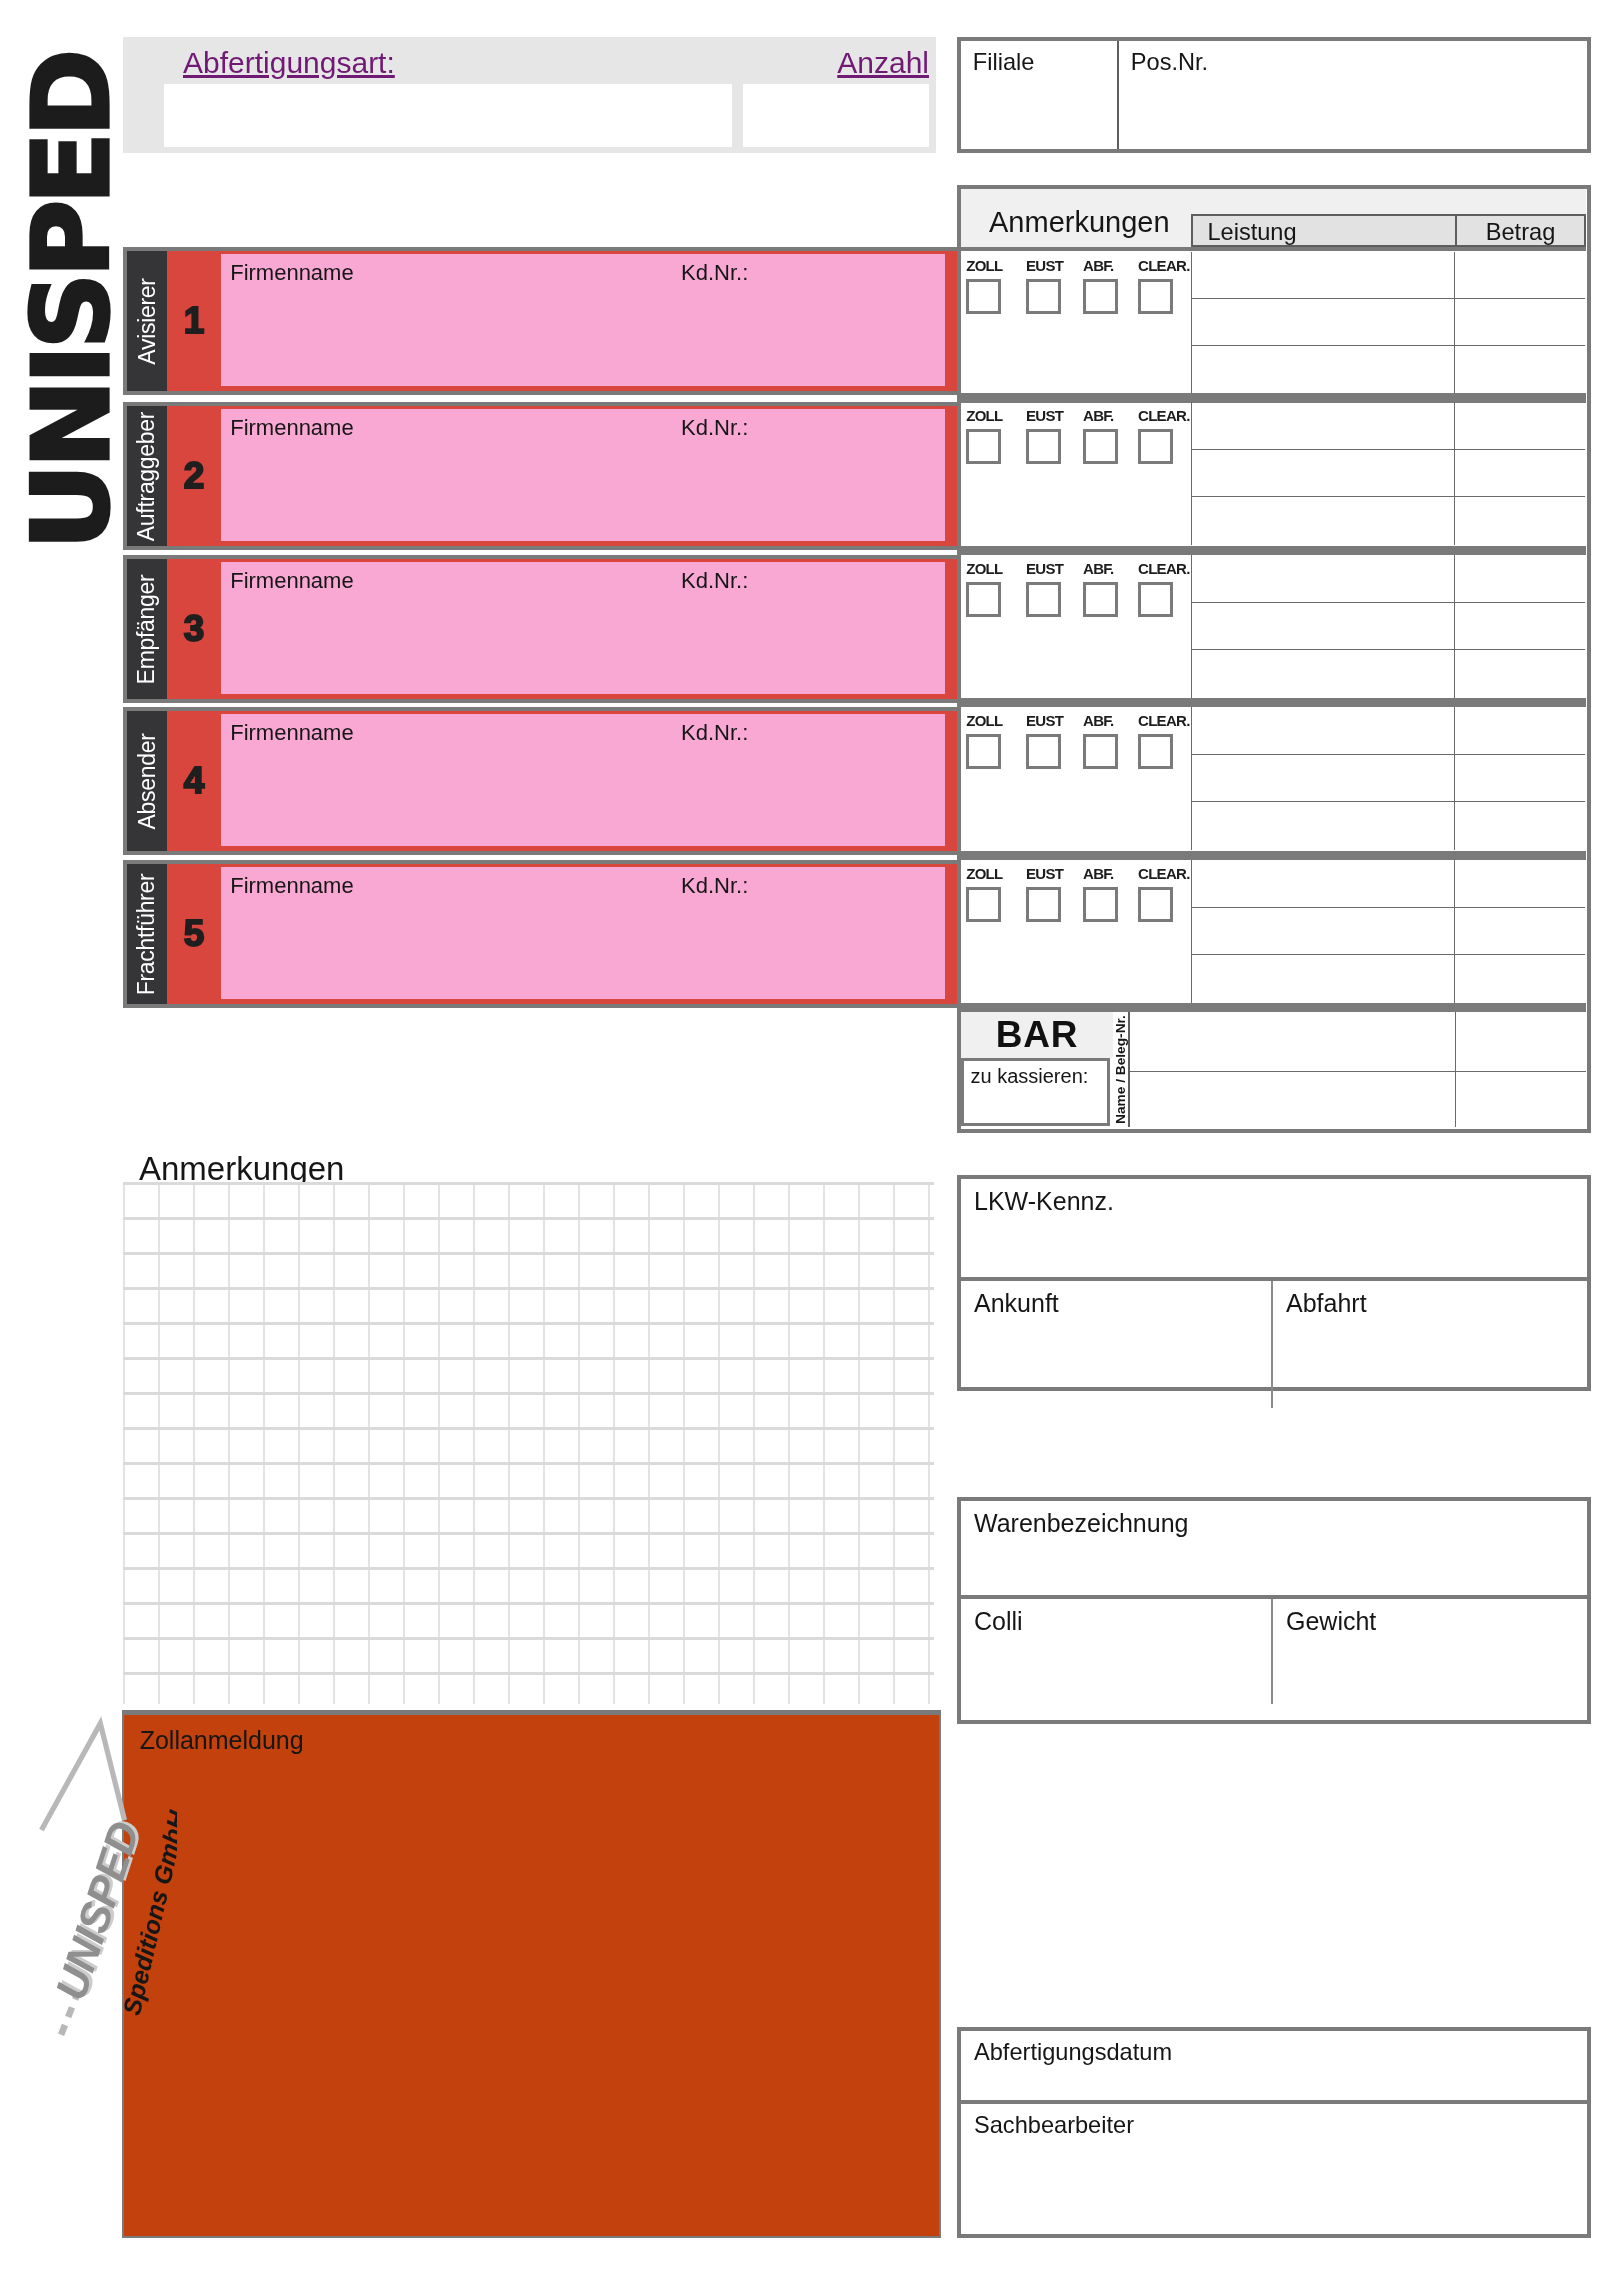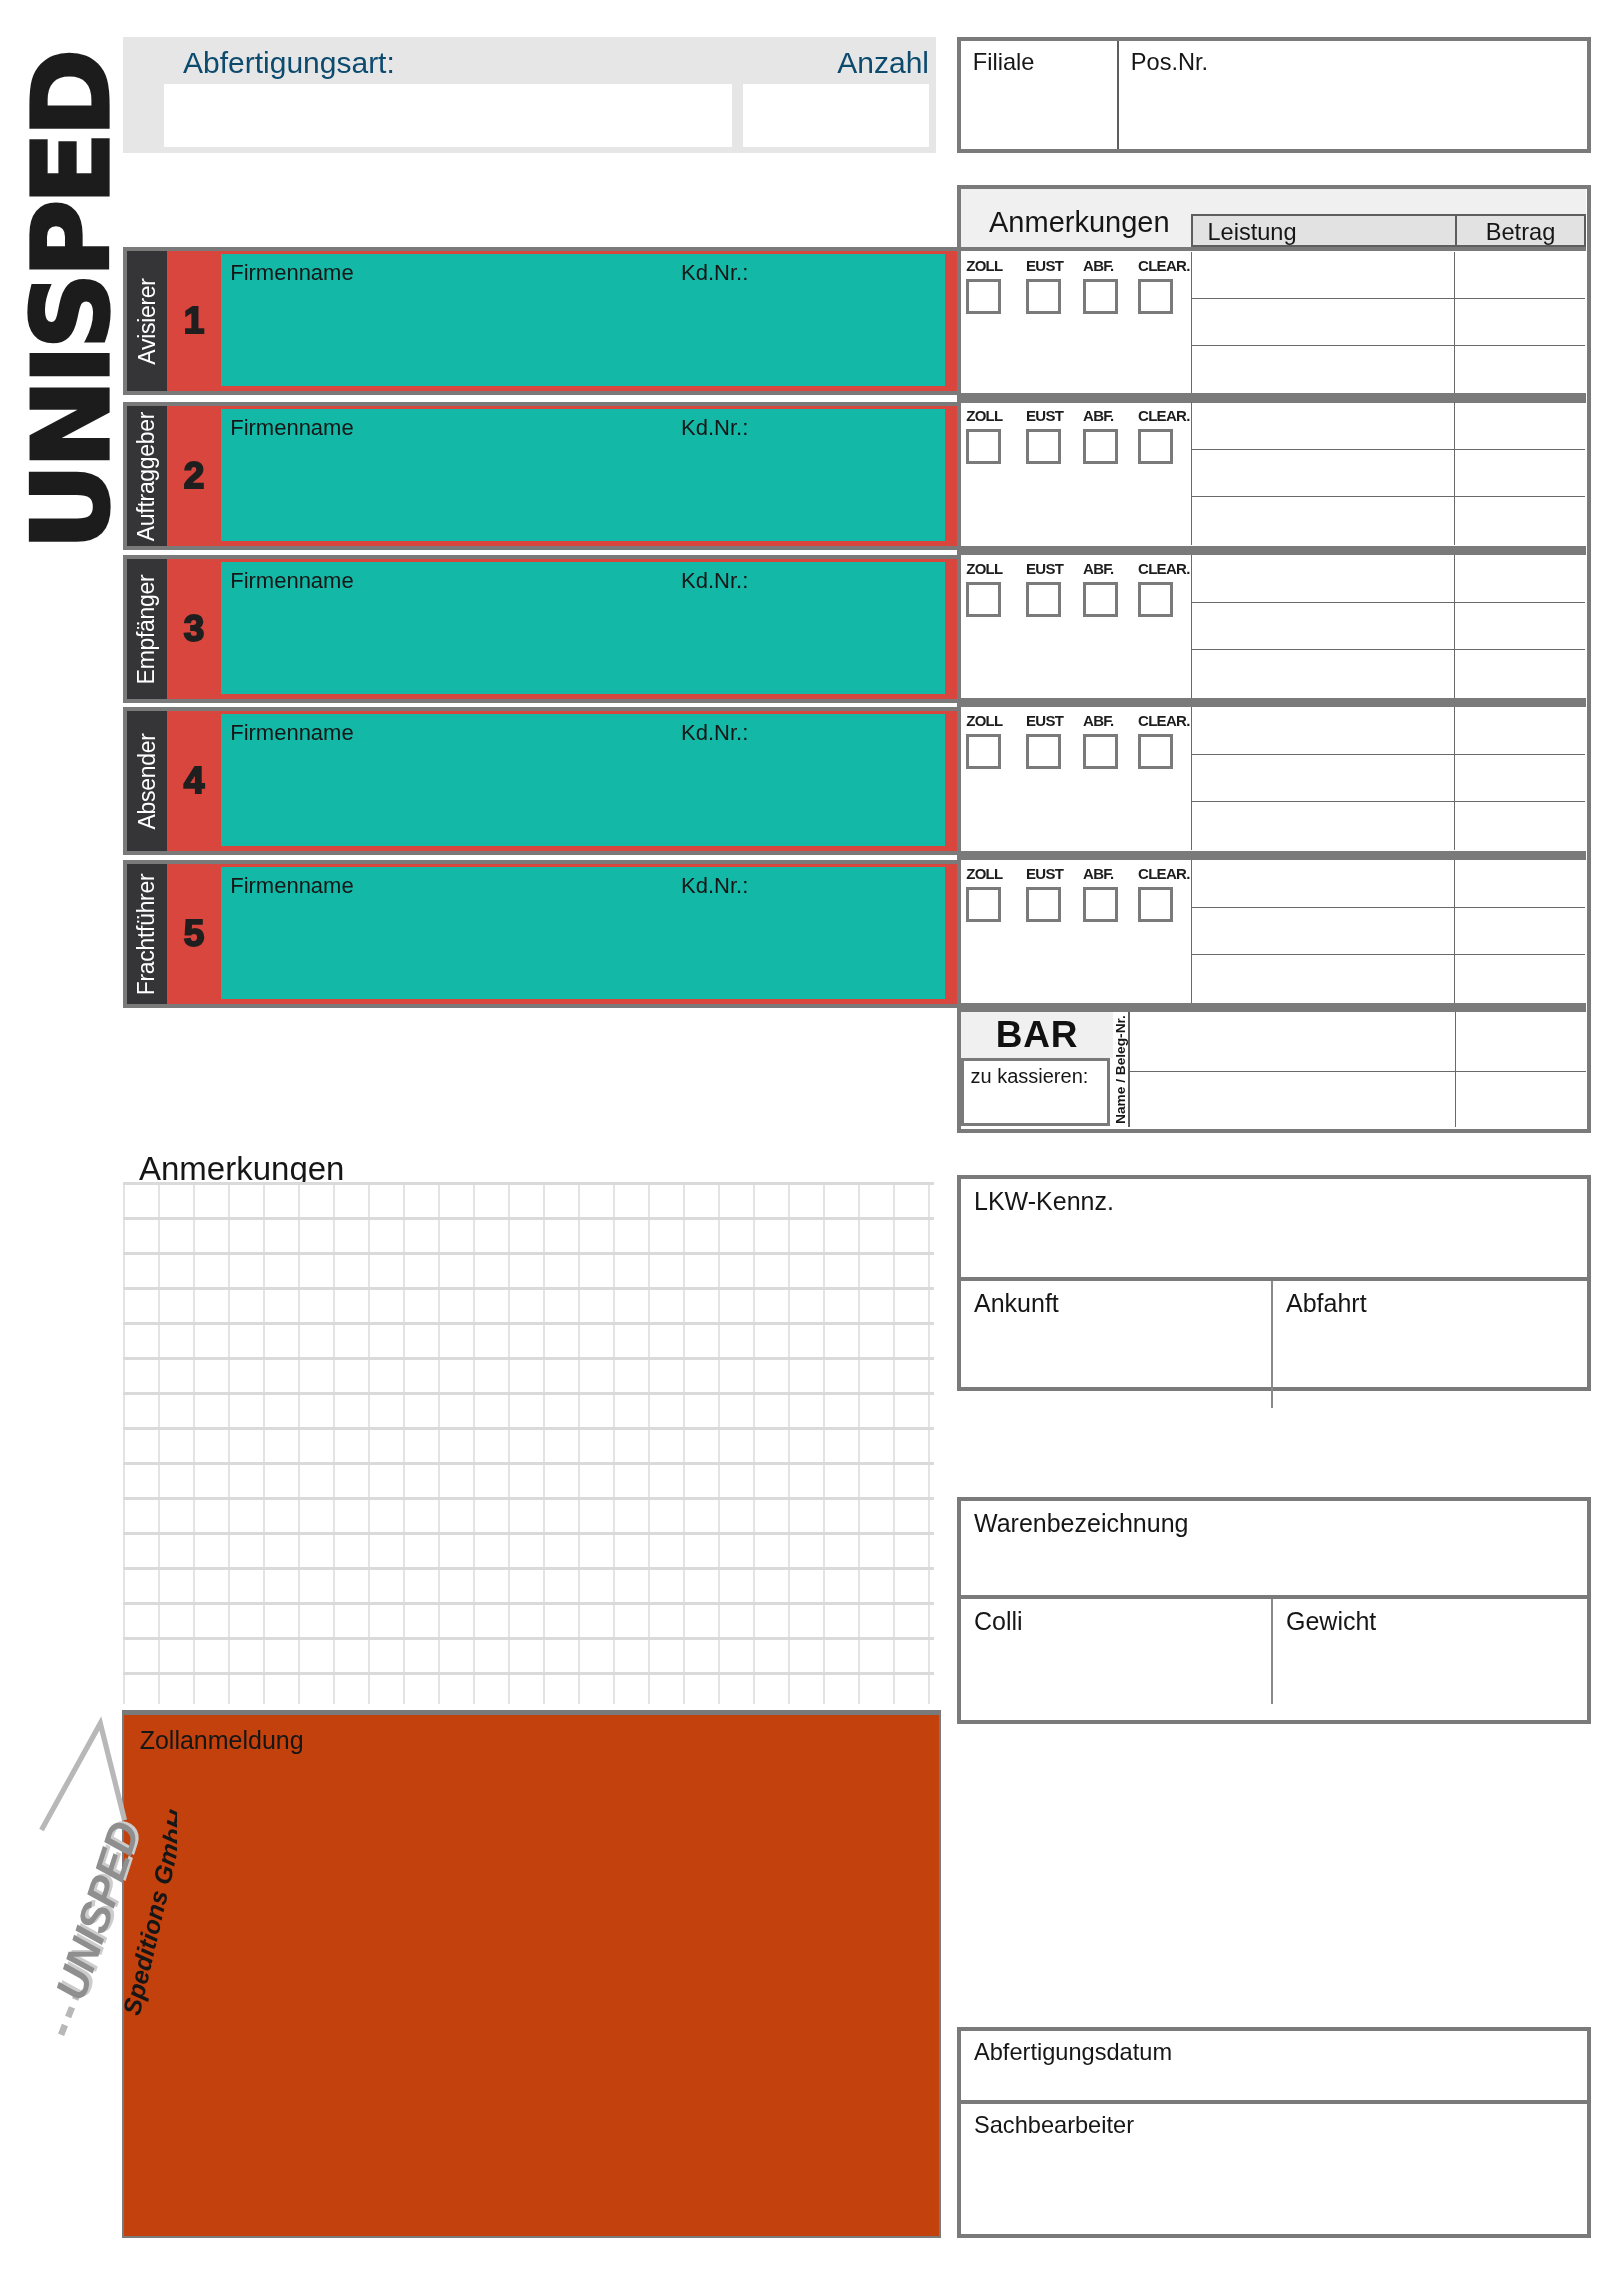--- a/index.html
+++ b/index.html
@@ -8,42 +8,42 @@
 
   
   .vlogo{position:absolute;left:26px;top:30px;width:90px;height:542px;
          display:flex;align-items:center;justify-content:center;}
   .vlogo span{transform:rotate(-90deg);white-space:nowrap;
          font-family:"DejaVu Sans",sans-serif;font-weight:bold;font-size:106px;
          letter-spacing:-4.6px;color:#1c1c1c;-webkit-text-stroke:3.3px #1c1c1c;}
 
   
   .topband{position:absolute;left:123px;top:37px;width:813px;height:116px;background:#e6e6e6;}
-  .tb-label{position:absolute;top:8.5px;font-size:30px;color:#0c4a6e;}
+  .tb-label{position:absolute;top:8.5px;font-size:30px;color:#701a75;text-decoration:underline;}
   .tb-label.l1{left:60px;}
   .tb-label.l2{left:618px;width:188px;text-align:right;}
   .tb-input{position:absolute;top:47px;height:63px;background:#fff;}
   .tb-input.main{left:41px;width:568px;}
   .tb-input.small{left:620px;width:186px;}
 
   
   .filialebox{position:absolute;left:957px;top:37px;width:634px;height:116px;
         box-sizing:border-box;border:4.6px solid #7a7a7a;background:#fff;display:flex;}
   .filialebox .fcell{box-sizing:border-box;padding:7.9px 0 0 11.8px;font-size:23.6px;}
   .filialebox .fcell.left{width:158px;border-right:2px solid #5e5e5e;}
   .filialebox .fcell.right{flex:1;}
 
   
   .party{position:absolute;left:123px;width:834px;height:148px;box-sizing:border-box;
          border:4.6px solid #7a7a7a;border-right:0;background:var(--red,#d9463e);display:flex;}
   .ptab{width:40px;background:var(--dark,#353537);display:flex;align-items:center;justify-content:center;flex:none;}
   .ptab span{transform:rotate(-90deg);white-space:nowrap;color:#fff;font-size:23px;letter-spacing:-0.3px;}
   .pnum{width:54px;flex:none;display:flex;align-items:center;justify-content:center;
         font-size:37px;font-weight:bold;color:#1f1f1f;-webkit-text-stroke:2px #1f1f1f;}
-  .pbody{flex:1;background:#14b8a6;margin:2.6px 11.8px 4.6px 0;position:relative;}
+  .pbody{flex:1;background:#f9a8d4;margin:2.6px 11.8px 4.6px 0;position:relative;}
   .pbody .flabel{position:absolute;left:9.2px;top:6.5px;font-size:22px;}
   .pbody .klabel{position:absolute;left:460px;top:6.5px;font-size:22px;}
 
   
   .abox{position:absolute;left:957px;top:185px;width:634px;height:948px;box-sizing:border-box;
         border:4.6px solid #7a7a7a;background:#fff;}
   .ahead{position:absolute;left:0;top:0;width:625px;height:58px;background:#f0f0f0;
         border-bottom:4.6px solid #7a7a7a;}
   .atitle{position:absolute;left:28px;top:17px;font-size:29px;}
   .astrip{position:absolute;left:230px;top:25px;width:395px;height:33px;box-sizing:border-box;

